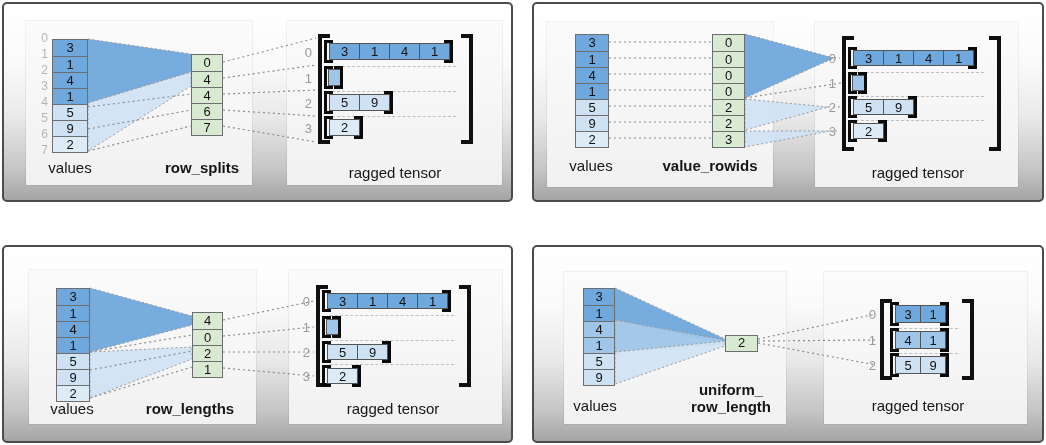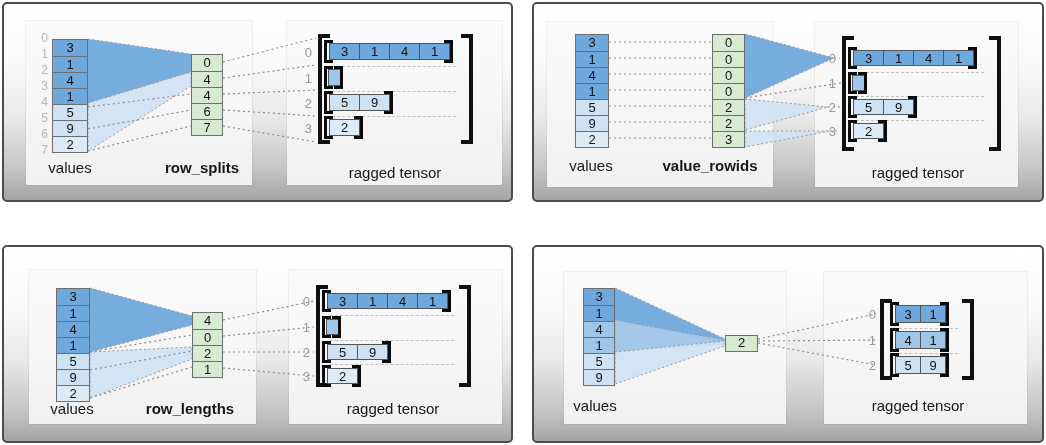--- a/index.html
+++ b/index.html
@@ -242,20 +242,22 @@
     <div class="inner inner-right" style="left: 290px; top: 25px; width: 203px; height: 152px;"></div>
     <svg class="overlay" width="508" height="194">
       <polygon class="fun dark" points="81,41 191,92 191,96 81,73"></polygon>
       <polygon class="fun med" points="81,73 191,93 191,97 81,105"></polygon>
       <polygon class="fun light" points="81,105 191,94 191,99 81,137"></polygon>
       <line class="dot" x1="224" y1="92" x2="342" y2="67"></line>
       <line class="dot" x1="224" y1="94" x2="342" y2="93"></line>
       <line class="dot" x1="224" y1="96" x2="342" y2="118"></line>
     </svg>
     <div class="lbl" style="left: 61px; top: 158px;">values</div>
+    <div class="lbl key" style="left: 197px; top: 151px;">uniform_
+row_length</div>
     <div class="lbl tns" style="left: 384px; top: 158px;">ragged tensor</div>
   <div class="col" style="left: 49px; top: 41px; width: 32px;">
         <div class="cell sh-dark" style="height: 16px; line-height: 15px;">3</div>
         <div class="cell sh-dark" style="height: 16px; line-height: 15px;">1</div>
         <div class="cell sh-medium" style="height: 16px; line-height: 15px;">4</div>
         <div class="cell sh-medium" style="height: 16px; line-height: 15px;">1</div>
         <div class="cell sh-light" style="height: 16px; line-height: 15px;">5</div>
         <div class="cell sh-light" style="height: 16px; line-height: 15px;">9</div>
       </div>
       <div class="col" style="left: 191px; top: 88px; width: 33px;">

